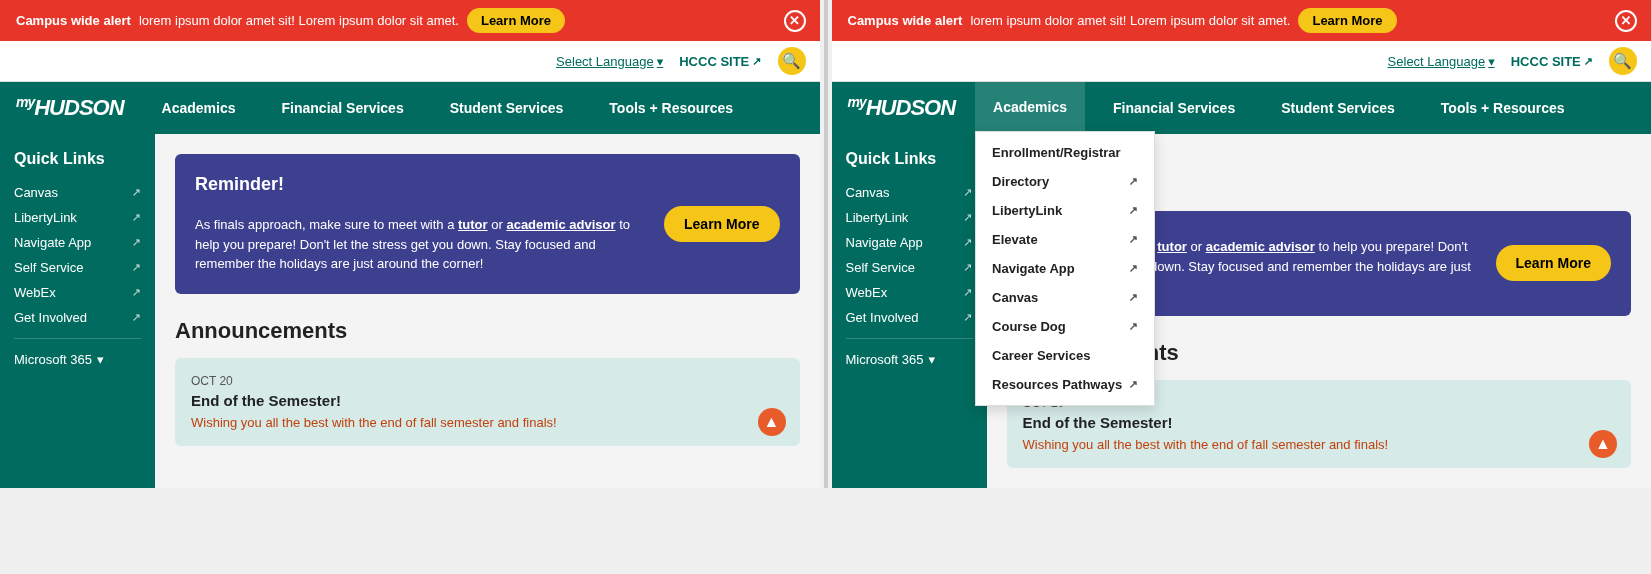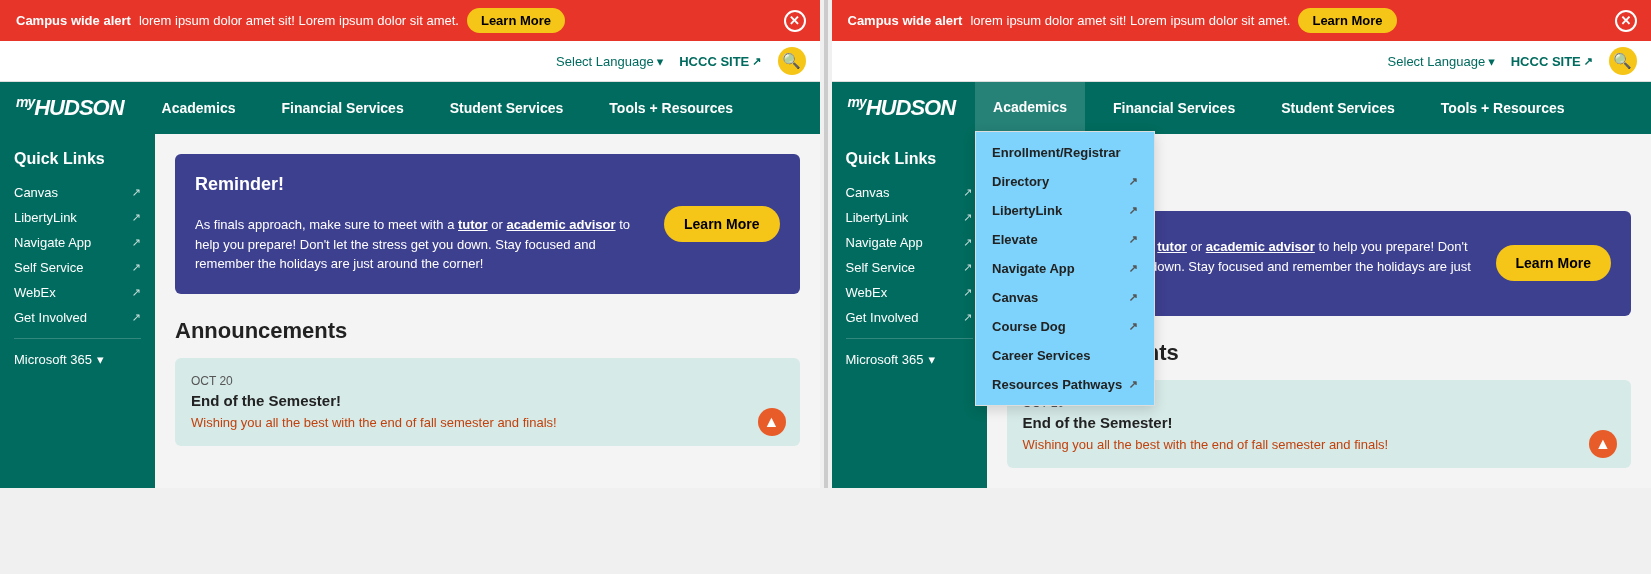--- a/index.html
+++ b/index.html
@@ -56,20 +56,21 @@
       display: flex;
       align-items: center;
       justify-content: flex-end;
       padding: 6px 14px;
       gap: 16px;
       border-bottom: 1px solid #ddd;
       font-size: 13px;
     }
     .utility-bar .select-lang {
       color: #006b5e;
+      text-decoration: underline;
       cursor: pointer;
       display: flex;
       align-items: center;
       gap: 3px;
     }
     .utility-bar .hccc-site {
       color: #006b5e;
       font-weight: bold;
       cursor: pointer;
       display: flex;
@@ -221,21 +222,21 @@
       display: flex;
       align-items: center;
       justify-content: center;
     }
 
     
     .dropdown-menu {
       position: absolute;
       top: 100%;
       left: 0;
-      background: #7dd3fc;
+      background: #ffffff;
       border: 1px solid #ddd;
       box-shadow: 0 4px 12px rgba(0,0,0,0.15);
       min-width: 180px;
       z-index: 100;
       padding: 6px 0;
     }
     .dropdown-item {
       display: flex;
       align-items: center;
       justify-content: space-between;

